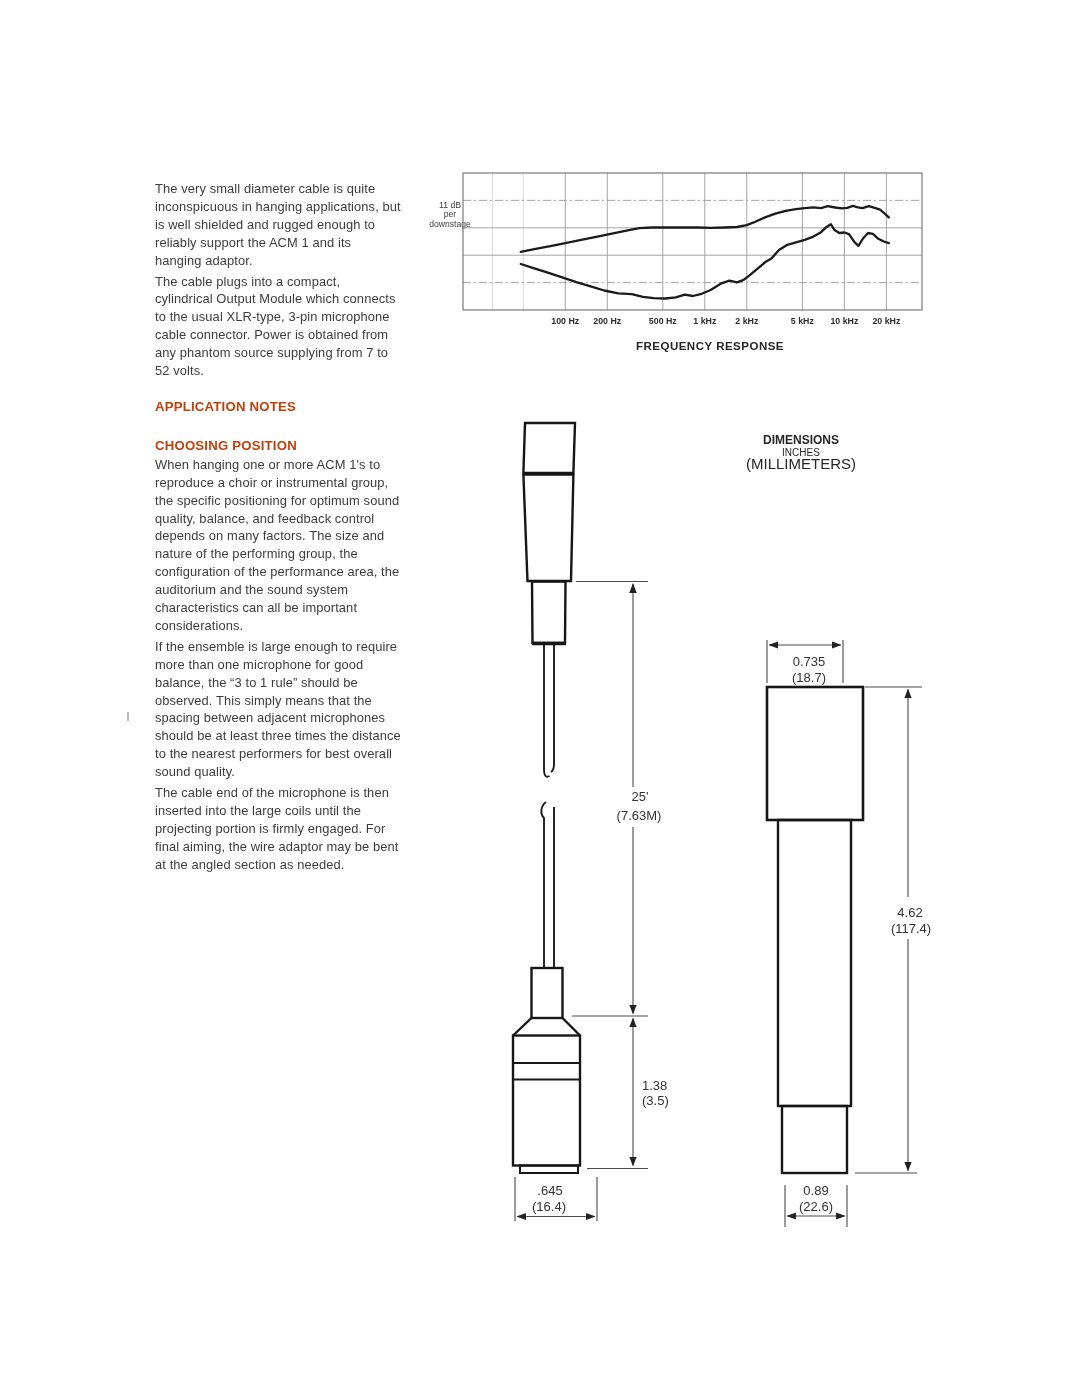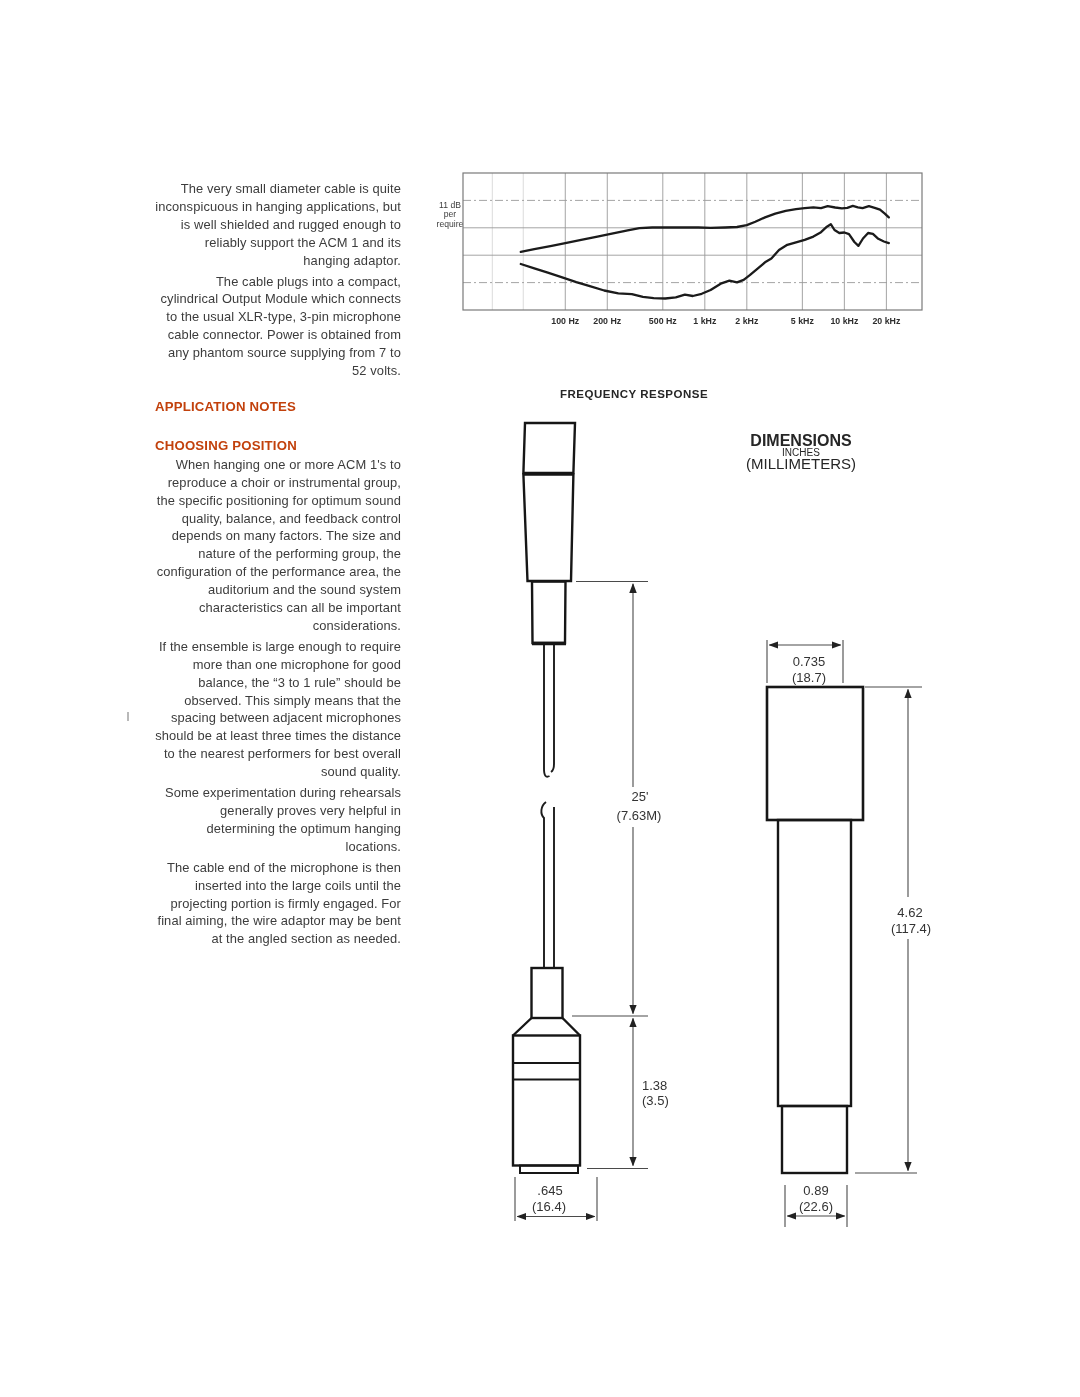--- a/index.html
+++ b/index.html
@@ -3,53 +3,52 @@
 <meta charset="utf-8">
 <style>
   html,body{margin:0;padding:0;}
   body{
     width:1080px;height:1397px;position:relative;background:#ffffff;
     font-family:"Liberation Sans",sans-serif;color:#3b3b3b;overflow:hidden;
   }
   .abs{position:absolute;}
   
   #text-col{left:155px;top:180px;width:246px;font-size:12.9px;line-height:17.9px;color:#3c3c3c;letter-spacing:0.1px;}
-  #text-col .p{margin:0 0 3px 0;text-align:right;}
+  #text-col .p{margin:0 0 3px 0;}
   #text-col .h{font-weight:bold;color:#c2410c;font-size:13.2px;margin:18px 0 1px 0;letter-spacing:0.2px;}
   #text-col .h + .h{margin-top:21px;}
   #ylab{left:420px;top:201px;width:60px;text-align:center;font-size:8.6px;line-height:9.4px;color:#3c3c3c;}
-  #chart-caption{left:560px;top:340px;width:300px;text-align:left;font-weight:bold;font-size:11.5px;letter-spacing:0.5px;color:#262626;margin-top:48px;}
+  #chart-caption{left:560px;top:340px;width:300px;text-align:center;font-weight:bold;font-size:11.5px;letter-spacing:0.5px;color:#262626;}
   
   #dims-header{left:741px;top:435px;width:120px;text-align:center;color:#262626;line-height:11.5px;}
-  #dims-header .dh1{font-weight:bold;font-size:16px;display:block;}
+  #dims-header .dh1{font-weight:bold;font-size:12px;display:block;}
   #dims-header .dh2{font-size:10px;display:block;}
   #dims-header .dh3{font-size:15px;display:block;}
   svg text{font-family:"Liberation Sans",sans-serif;}
   .dim-label{font-size:13px;fill:#333333;}
   #scan-artifact{left:127px;top:712px;width:2px;height:9px;background:#8a8a8a;opacity:.6;}
 </style>
 </head>
 <body>
 
 <div id="text-col" class="abs">
     <div class="p">The very small diameter cable is quite inconspicuous in hanging applications, but is well shielded and rugged enough to reliably support the ACM 1 and its hanging adaptor.</div>
     <div class="p">The cable plugs into a compact, cylindrical Output Module which connects to the usual XLR-type, 3-pin microphone cable connector. Power is obtained from any phantom source supplying from 7 to 52 volts.</div>
     <div class="h">APPLICATION NOTES</div>
     <div class="h">CHOOSING POSITION</div>
     <div class="p">When hanging one or more ACM 1's to reproduce a choir or instrumental group, the specific positioning for optimum sound quality, balance, and feedback control depends on many factors. The size and nature of the performing group, the configuration of the performance area, the auditorium and the sound system characteristics can all be important considerations.</div>
     <div class="p">If the ensemble is large enough to require more than one microphone for good balance, the “3 to 1 rule” should be observed. This simply means that the spacing between adjacent microphones should be at least three times the distance to the nearest performers for best overall sound quality.</div>
-    <div class="p">Some experimentation during rehearsals generally proves very helpful in determining the optimum hanging locations.</div>
     <div class="p">The cable end of the microphone is then inserted into the large coils until the projecting portion is firmly engaged. For final aiming, the wire adaptor may be bent at the angled section as needed.</div>
   </div>
 <div id="scan-artifact" class="abs"></div>
 
 <div id="ylab" class="abs">
   <span style="display:block">11 dB</span>
   <span style="display:block">per</span>
-  <span style="display:block">require</span>
+  <span style="display:block">downstage</span>
 </div>
 
 <svg id="chart-svg" class="abs" style="left:430px;top:166px" width="510" height="168" viewBox="0 0 510 168">
   <g id="chart-grid">
       <line x1="62.29857133958584" y1="7" x2="62.29857133958584" y2="144" stroke="#a8a8a8" stroke-width="0.9" opacity="0.45"></line>
       <line x1="93.25768580517207" y1="7" x2="93.25768580517207" y2="144" stroke="#a8a8a8" stroke-width="0.9" opacity="0.45"></line>
       <line x1="135.26658650644973" y1="7" x2="135.26658650644973" y2="144" stroke="#9a9a9a" stroke-width="0.9"></line>
       <line x1="177.27548720772737" y1="7" x2="177.27548720772737" y2="144" stroke="#9a9a9a" stroke-width="0.9"></line>
       <line x1="232.80823328007966" y1="7" x2="232.80823328007966" y2="144" stroke="#9a9a9a" stroke-width="0.9"></line>
       <line x1="274.8171339813573" y1="7" x2="274.8171339813573" y2="144" stroke="#9a9a9a" stroke-width="0.9"></line>

